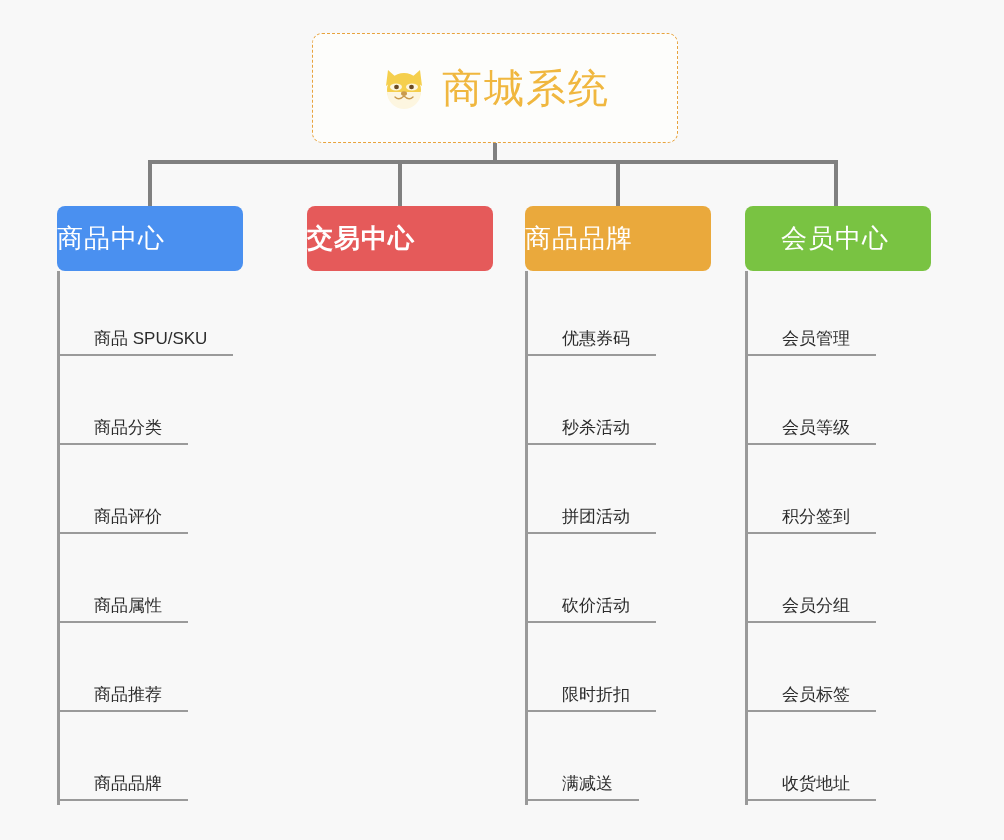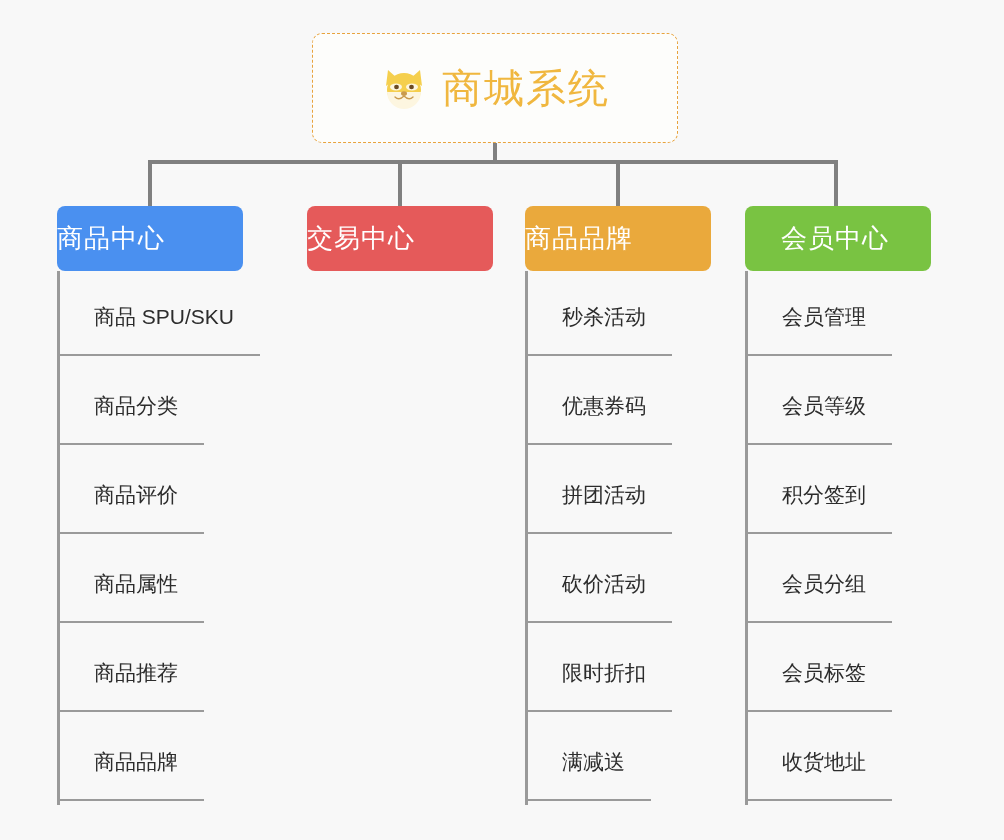--- a/index.html
+++ b/index.html
@@ -109,24 +109,24 @@
   .leaf-item {
     position: relative;
     height: 89px;
     display: flex;
     align-items: flex-end;
     padding-left: 34px;
     padding-bottom: 4px;
   }
 
   .leaf-label {
-    font-size: 21px;
+    font-size: 17px;
     color: #2c2c2c;
     white-space: nowrap;
-    padding-bottom: 23px;
+    padding-bottom: 4px;
     border-bottom: 2px solid #9a9a9a;
     padding-right: 26px;
     padding-left: 8px;
     margin-left: -34px;
     padding-left: 34px;
   }
 
   
   .leaf-list .leaf-item:first-child { height: 89px; }
 </style>
@@ -187,35 +187,35 @@
       <div class="leaf-item">
           <span class="leaf-label">商品推荐</span>
         </div>
       <div class="leaf-item">
           <span class="leaf-label">商品品牌</span>
         </div>
     </div>
   </div>
 
   <div class="column" style="left:307px;">
-    <div class="cat-box" style="background: rgb(229, 90, 90);">
+    <div class="cat-box" style="background: rgb(229, 90, 90); font-weight: bold;">
       <span>交易中心</span>
     </div>
   </div>
 
   <div class="column" style="left:525px;">
     <div class="cat-box" style="background: rgb(234, 169, 60);">
       <span>商品品牌</span>
     </div>
     <div class="leaf-list">
       <div class="leaf-item">
+          <span class="leaf-label">优惠券码</span>
+        </div>
+      <div class="leaf-item">
           <span class="leaf-label">秒杀活动</span>
-        </div>
-      <div class="leaf-item">
-          <span class="leaf-label">优惠券码</span>
         </div>
       <div class="leaf-item">
           <span class="leaf-label">拼团活动</span>
         </div>
       <div class="leaf-item">
           <span class="leaf-label">砍价活动</span>
         </div>
       <div class="leaf-item">
           <span class="leaf-label">限时折扣</span>
         </div>

